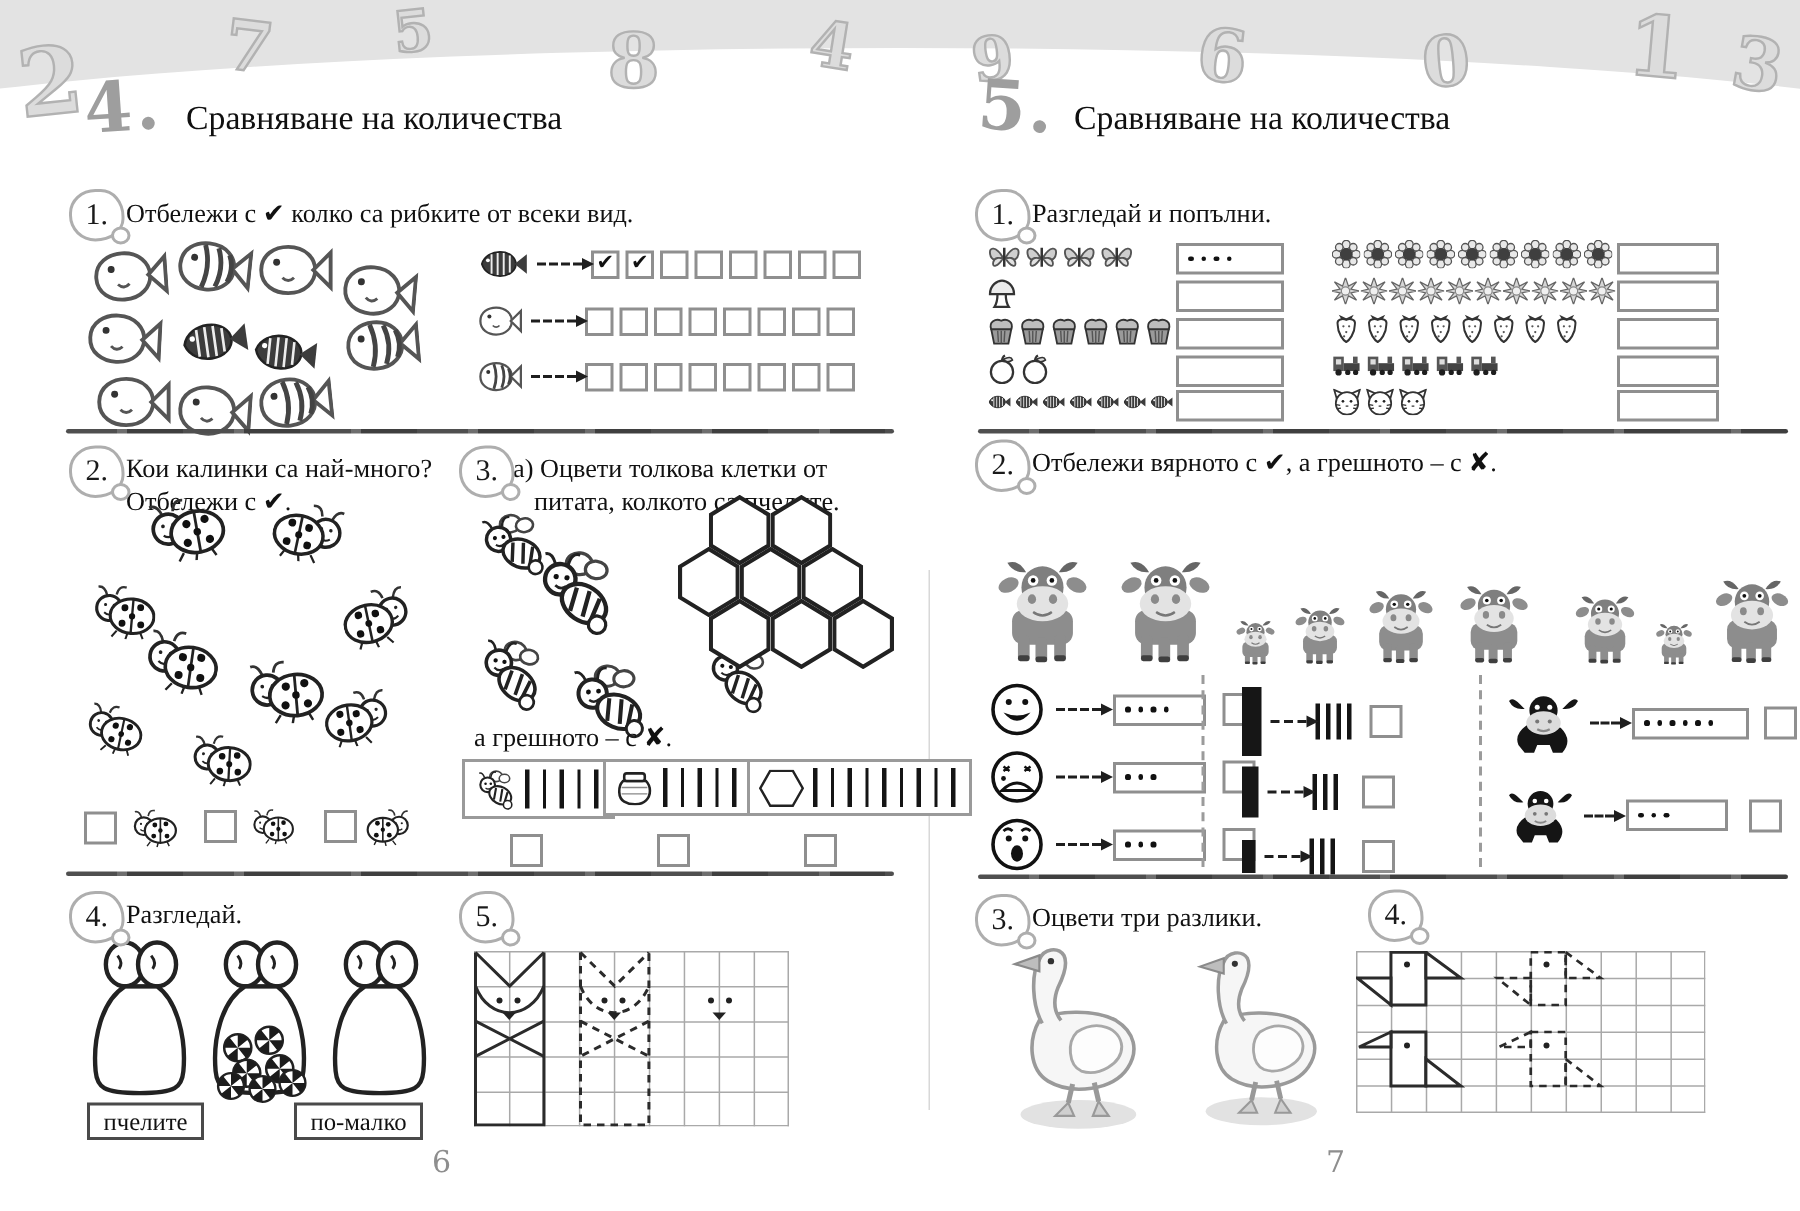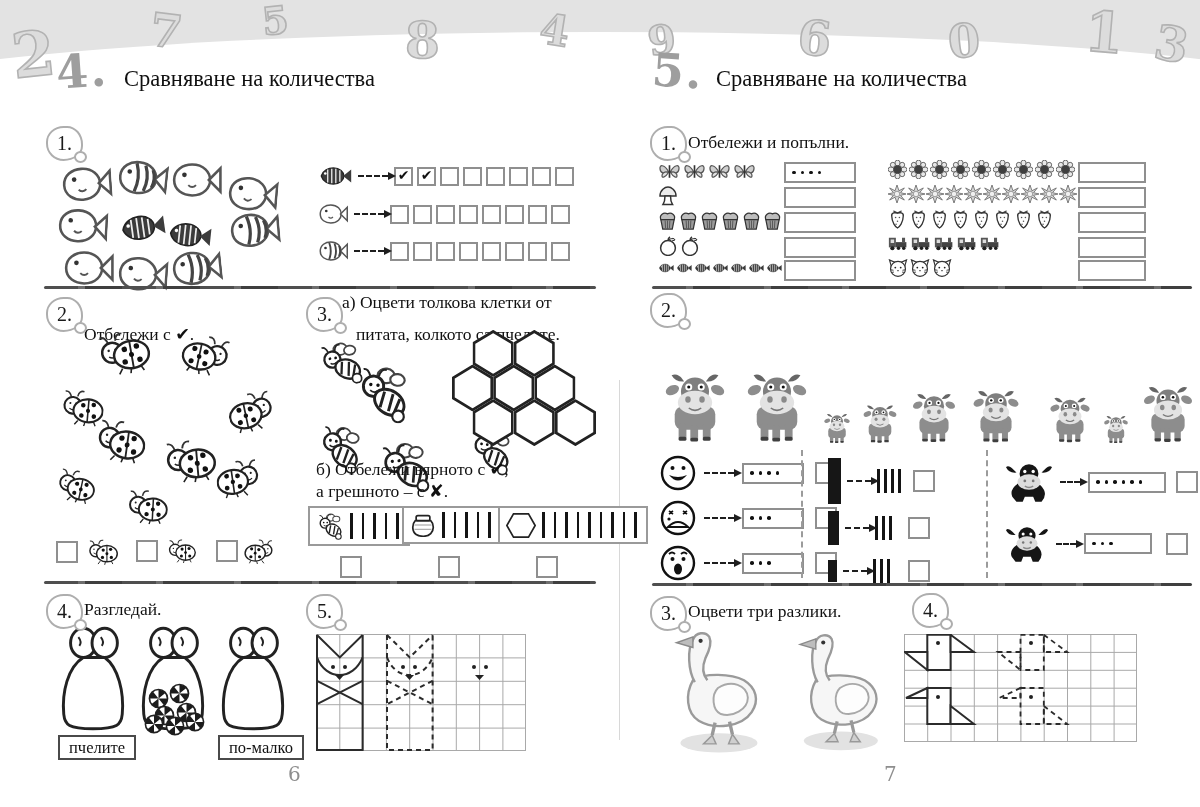--- a/index.html
+++ b/index.html
@@ -277,20 +277,21 @@
 <div class="spine"></div>
 
 <div class="page" style="left:0">
 
   <span class="lessonnum abs" style="left:56px;top:48px">4.</span>
   <span class="ptitle abs" style="left:124px;top:66px">Сравняване на количества</span>
 
   <div class="badge" style="left:46px;top:126px">
       <span>1.</span>
     </div>
+  <span class="ttext" style="left:84px;top:131px">Отбележи с ✔ колко са рибките от всеки вид.</span>
 
   <svg class="abs" style="left:60px;top:166px;transform:rotate(-4deg)" width="52" height="36">
       <use href="#fish-round" width="100%" height="100%"></use>
     </svg>
   <svg class="abs" style="left:116px;top:160px;transform:rotate(6deg)" width="52" height="36">
       <use href="#fish-striped" width="100%" height="100%"></use>
     </svg>
   <svg class="abs" style="left:170px;top:162px" width="52" height="36">
       <use href="#fish-round" width="100%" height="100%"></use>
     </svg>
@@ -352,20 +353,21 @@
       <span class="rep"></span>
       <span class="rep"><span class="cb"></span><span class="cb"></span><span class="cb"></span><span class="cb"></span><span class="cb"></span><span class="cb"></span><span class="cb"></span><span class="cb"></span></span>
     </span>
   </div>
 
   <div class="divider" style="left:44px;top:286px;width:552px"></div>
 
   <div class="badge" style="left:46px;top:297px">
       <span>2.</span>
     </div>
+  <span class="ttext" style="left:84px;top:301px">Кои калинки са най-много?</span>
   <span class="ttext" style="left:84px;top:323px">Отбележи с ✔.</span>
 
   <svg class="abs" style="left:92px;top:330px;transform:rotate(-10deg)" width="58" height="45">
       <use href="#ladybug" width="100%" height="100%"></use>
     </svg>
   <svg class="abs" style="left:182px;top:334px;transform:rotate(12deg) scaleX(-1)" width="54" height="42">
       <use href="#ladybug" width="100%" height="100%"></use>
     </svg>
   <svg class="abs" style="left:56px;top:388px;transform:rotate(5deg)" width="48" height="38">
       <use href="#ladybug" width="100%" height="100%"></use>
@@ -404,21 +406,21 @@
   <div class="row" style="left:216px;top:538px;gap:6px">
     <span class="cb cbL"></span>
     <svg width="34" height="26" style="transform:scaleX(-1)">
         <use href="#ladybug" width="100%" height="100%"></use>
       </svg>
   </div>
 
   <div class="badge" style="left:306px;top:297px">
       <span>3.</span>
     </div>
-  <span class="ttext" style="left:342px;top:291px">а) Оцвети толкова клетки от</span>
+  <span class="ttext" style="left:342px;top:301px">а) Оцвети толкова клетки от</span>
   <span class="ttext" style="left:356px;top:323px">питата, колкото са пчелите.</span>
 
   <svg class="abs" style="left:318px;top:340px;transform:rotate(-8deg)" width="46" height="46">
       <use href="#bee" width="100%" height="100%"></use>
     </svg>
   <svg class="abs" style="left:354px;top:364px;transform:rotate(6deg)" width="58" height="58">
       <use href="#bee" width="100%" height="100%"></use>
     </svg>
   <svg class="abs" style="left:316px;top:424px;transform:rotate(10deg)" width="48" height="48">
       <use href="#bee" width="100%" height="100%"></use>
@@ -434,21 +436,20 @@
     <use href="#hexpt" x="22" y="0" width="44" height="50"></use>
       <use href="#hexpt" x="66" y="0" width="44" height="50"></use>
     <use href="#hexpt" x="0" y="37" width="44" height="50"></use>
       <use href="#hexpt" x="44" y="37" width="44" height="50"></use>
       <use href="#hexpt" x="88" y="37" width="44" height="50"></use>
     <use href="#hexpt" x="22" y="74" width="44" height="50"></use>
       <use href="#hexpt" x="66" y="74" width="44" height="50"></use>
       <use href="#hexpt" x="110" y="74" width="44" height="50"></use>
   </svg>
 
-  <span class="ttext" style="left:316px;top:458px">б) Отбележи вярното с ✔,</span>
   <span class="ttext" style="left:316px;top:480px">а грешното – с ✘.</span>
 
   <div class="card" style="left:308px;top:506px">
     <svg width="28" height="28">
         <use href="#bee" width="100%" height="100%"></use>
       </svg>
     <span class="rep"><span class="tl2"></span><span class="tl2"></span><span class="tl2"></span><span class="tl2"></span><span class="tl2"></span></span>
   </div>
   <div class="card" style="left:402px;top:506px">
     <svg width="26" height="24">
@@ -498,21 +499,21 @@
       <use href="#candy" width="100%" height="100%"></use>
     </svg>
   <svg class="abs" style="left:165px;top:716px" width="20" height="20">
       <use href="#candy" width="100%" height="100%"></use>
     </svg>
   <svg class="abs" style="left:185px;top:712px" width="20" height="20">
       <use href="#candy" width="100%" height="100%"></use>
     </svg>
 
   <span class="labelbox" style="left:58px;top:735px">пчелите</span>
-  <span class="labelbox" style="left:218px;top:735px">по-малко</span>
+  <span class="labelbox" style="left:196px;top:735px">по-малко</span>
 
   <div class="badge" style="left:306px;top:594px">
       <span>5.</span>
     </div>
   <svg class="abs" style="left:316px;top:634px" width="210" height="117" viewBox="0 0 210 117">
     <g stroke="#a9a9a9" stroke-width="1">
       <path d="M0,0.5 h210 M0,23.9 h210 M0,47.3 h210 M0,70.7 h210 M0,94.1 h210 M0,116.5 h210"></path>
       <path d="M0.5,0 v117 M23.8,0 v117 M47.1,0 v117 M70.4,0 v117 M93.7,0 v117 M117,0 v117 M140.3,0 v117 M163.6,0 v117 M186.9,0 v117 M209.5,0 v117"></path>
     </g>
     <g stroke="#2b2b2b" stroke-width="2" fill="none">
@@ -544,21 +545,21 @@
 </div>
 
 <div class="page" style="left:600px;width:600px">
 
   <span class="lessonnum abs" style="left:52px;top:48px;transform:rotate(4deg)">5.</span>
   <span class="ptitle abs" style="left:116px;top:66px">Сравняване на количества</span>
 
   <div class="badge" style="left:50px;top:126px">
       <span>1.</span>
     </div>
-  <span class="ttext" style="left:88px;top:131px">Отбележи и попълни.</span>
+  <span class="ttext" style="left:88px;top:131px">Разгледай и попълни.</span>
 
   <span class="strip" style="left:58px;top:162px">
       <svg width="23" height="19">
         <use href="#butterfly" width="100%" height="100%"></use>
       </svg>
       <svg width="23" height="19">
         <use href="#butterfly" width="100%" height="100%"></use>
       </svg>
       <svg width="23" height="19">
         <use href="#butterfly" width="100%" height="100%"></use>
@@ -776,20 +777,21 @@
     </span>
   <div class="ansbox abs" style="left:478px;top:260px;width:52px">
       <span class="rep"></span>
     </div>
 
   <div class="divider" style="left:52px;top:286px;width:540px"></div>
 
   <div class="badge" style="left:50px;top:293px">
       <span>2.</span>
     </div>
+  <span class="ttext" style="left:88px;top:297px">Отбележи вярното с ✔, а грешното – с ✘.</span>
 
   <div class="cowrow" style="left:56px;top:316px;height:128px">
       <svg viewBox="0 0 100 92">
         <use href="#cow" width="100%" height="100%"></use>
       </svg>
       <svg viewBox="0 0 100 92">
         <use href="#cow" width="100%" height="100%"></use>
       </svg>
       <svg viewBox="0 0 100 92">
         <use href="#cow" width="100%" height="100%"></use>

